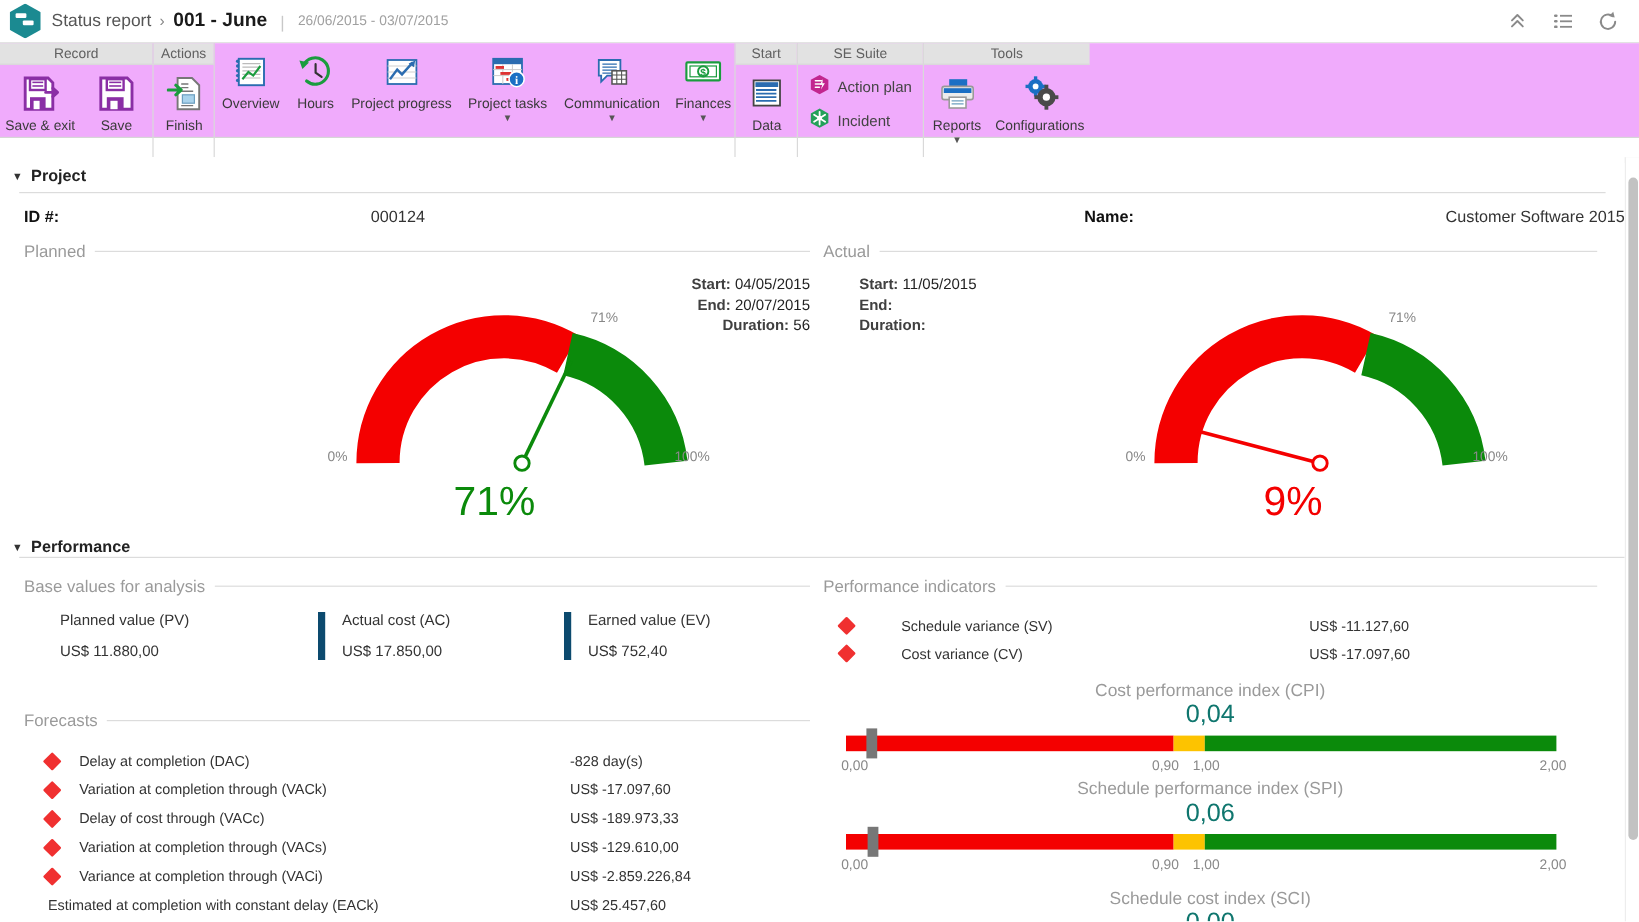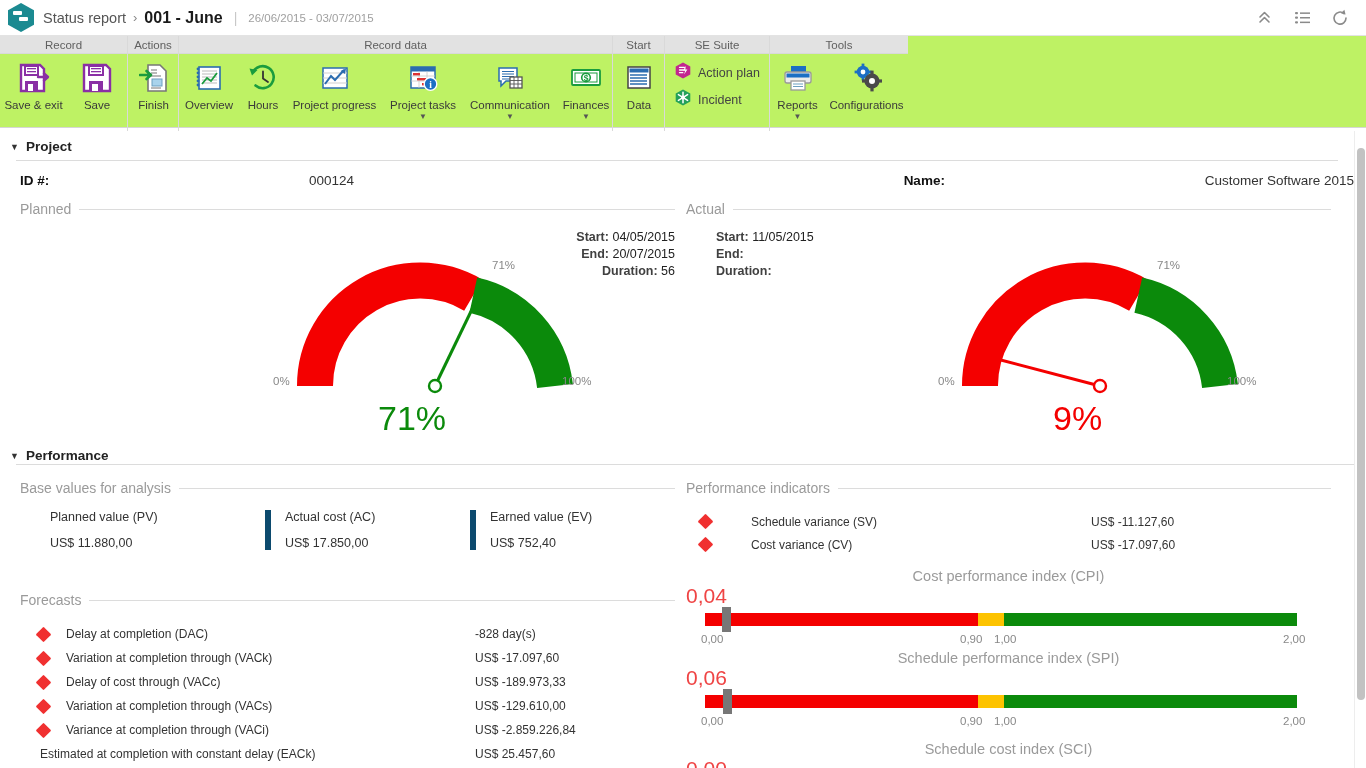--- a/index.html
+++ b/index.html
@@ -35,22 +35,22 @@
   .bc-root { font-size: 14.5px; color: #555; }
   .bc-sep { font-size: 13px; color: #888; margin: 0 7px; }
   .bc-current { font-size: 16px; font-weight: bold; color: #1a1a1a; }
   .bc-pipe { color:#c8c8c8; margin: 0 11px; font-size: 14px;}
   .bc-dates { font-size: 11.5px; color: #a0a0a0; }
   .topbar-actions { margin-left:auto; display:flex; align-items:center; gap: 18px; margin-right: 16px;}
   .tb-icon { width: 20px; height: 20px; color:#888; display:flex; align-items:center; justify-content:center; cursor:pointer;}
 
   
   .ribbon {
-    position:absolute; left:0; top:36px; width:1366px; height:92px;
-    background: #bef264; border-bottom: 1px solid #d6d6d6;
+    position:absolute; left:0; top:36px; width:1366px; height:79px;
+    background: #f0abfc; border-bottom: 1px solid #d6d6d6;
     display:flex;
   }
   .rib-group { display:flex; flex-direction:column; border-right:1px solid #d9d9d9; height:95px; }
   .rib-group:last-child { border-right:none; }
   .rib-title {
     height:18px; background:#e2e2e2; color:#606060; font-size:11.5px;
     display:flex; align-items:center; justify-content:center; border-bottom:1px solid #d9d9d9;
   }
   .rib-items { display:flex; flex:1; align-items:flex-start; padding-top:6px; }
   .rib-btn {
@@ -105,21 +105,21 @@
   .frow .fname { flex:1; }
   .frow .fval { width:200px; }
 
   
   .ind-row { display:flex; align-items:center; font-size:12px; color:#333; height:23px;}
   .ind-row .dcell { width:65px; display:flex; justify-content:flex-start; padding-left:14px;}
   .ind-row .iname { width:340px; }
   .ind-row .ival { }
 
   .bullet-title { text-align:center; font-size:14.5px; color:#9a9a9a; }
-  .bullet-value { font-size:21px; color:#ef4444; line-height:24px;}
+  .bullet-value { text-align:center; font-size:21px; color:#0f766e; line-height:24px;}
   .bullet-bar { position:relative; height:13px; }
   .bseg { position:absolute; top:0; height:13px; }
   .bmark { position:absolute; top:-6px; width:9px; height:25px; background:#777;}
   .bticks { position:relative; height:15px; }
   .btick { position:absolute; font-size:11.5px; color:#888; top:1px;}
 
   
   .vscroll { position:absolute; right:0; top:131px; width:12px; height:637px; background:#fff; border-left:1px solid #ededed;}
   .vthumb { position:absolute; left:2px; width:8px; background:#c2c2c2; border-radius:4px;}
   .hline-top { position:absolute; right:0; top:131px; width:12px; height:5px; background:#e9e9e9;}
@@ -215,21 +215,20 @@
                 <rect x="13" y="17" width="10" height="7" fill="#a9d3ec" stroke="#6c9fc0" stroke-width="1"></rect>
                 <path d="M1 13 h10 M7.5 9 l4.5 4 -4.5 4" fill="none" stroke="#1a9c3e" stroke-width="2.6" stroke-linecap="round" stroke-linejoin="round"></path>
               </svg>
           </span>
           <span class="lbl">Finish</span>
         </div>
       </div>
     </div>
 
     <div class="rib-group" style="width:434px">
-      <div class="rib-title">Record data</div>
       <div class="rib-items">
         <div class="rib-btn" style="min-width:60px">
           <span class="ico">
             <svg width="30" height="30" viewBox="0 0 30 30">
                 <rect x="5" y="4" width="21" height="22" fill="#fff" stroke="#2b6cb0" stroke-width="1.6"></rect>
                 <g stroke="#bbb" stroke-width="1">
                   <path d="M8 8 h15 M8 11 h15 M8 14 h15 M8 17 h15 M8 20 h15"></path>
                 </g>
                 <polyline points="8,21 13,15 17,18 23,10" fill="none" stroke="#1a9c3e" stroke-width="1.8"></polyline>
                 <g fill="#2b6cb0">

